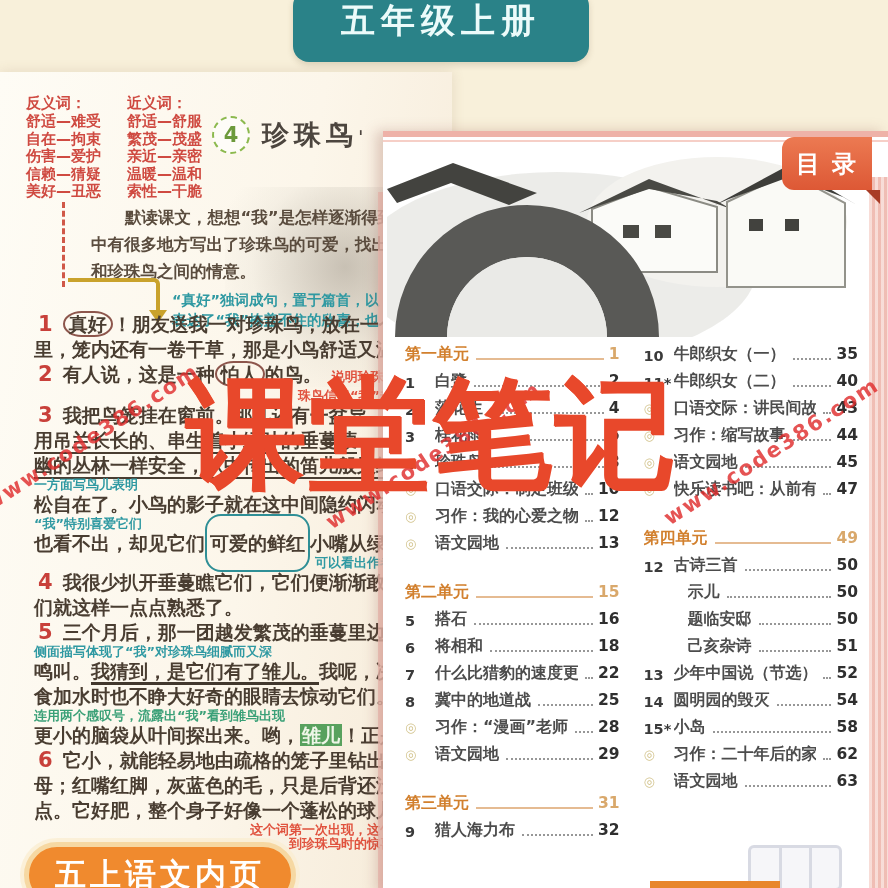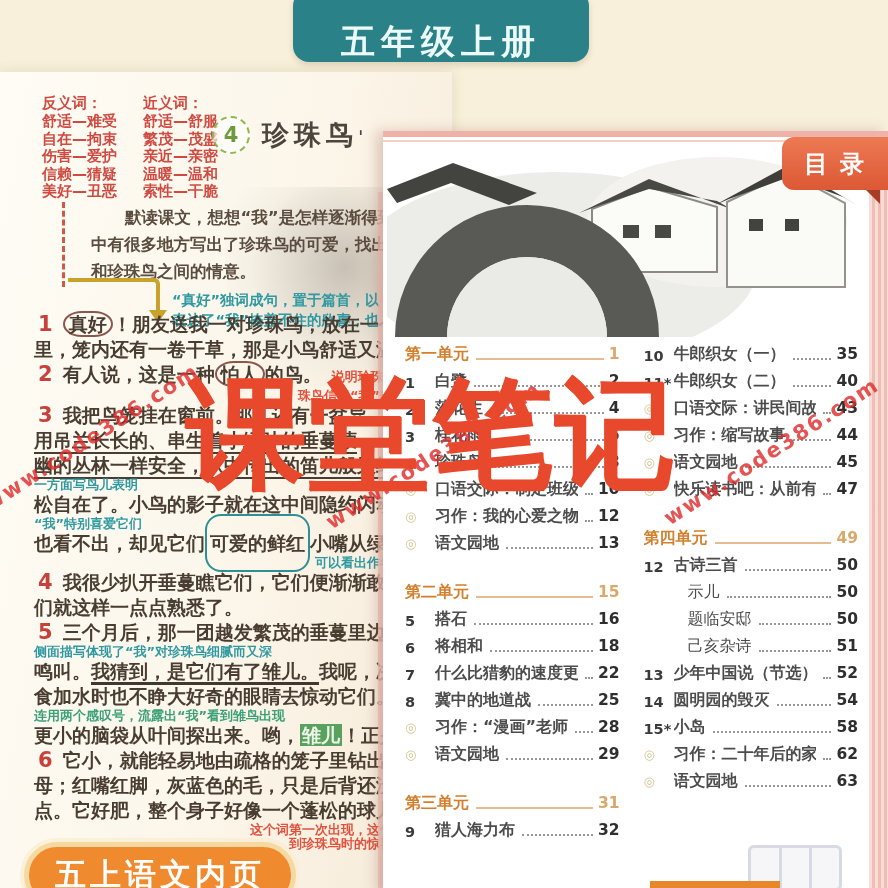--- a/index.html
+++ b/index.html
@@ -3,31 +3,31 @@
 <meta charset="utf-8">
 <style>
   html,body{margin:0;padding:0;}
   body{font-family:"DejaVu Sans",sans-serif;background:#e8e2d2;}
   .stage{position:relative;width:888px;height:888px;overflow:hidden;background:#f8f0da;}
 
   
   .banner{position:absolute;left:293px;top:-10px;width:296px;height:72px;background:#2a8288;
     border-radius:16px;display:flex;align-items:flex-end;justify-content:center;z-index:4;
     box-shadow:0 3px 6px rgba(90,70,40,.18);}
-  .banner span{color:#ecfbfa;font-size:34px;font-weight:800;letter-spacing:6px;line-height:1;margin-bottom:4px;}
+  .banner span{color:#ecfbfa;font-size:34px;font-weight:800;letter-spacing:6px;line-height:1;margin-bottom:25px;}
 
   
   .left-page{position:absolute;left:0;top:72px;width:452px;height:816px;z-index:1;
     background:linear-gradient(100deg,#fefcf5 0%,#fcf6ea 55%,#f5e9d6 100%);
     box-shadow:0 0 12px rgba(120,90,60,.15);}
   .left-page::after{content:"";position:absolute;right:60px;top:120px;bottom:0;width:14px;background:#f2c5bc;opacity:.8;}
   .lesson-photo{position:absolute;left:225px;top:115px;width:200px;height:200px;
     background:radial-gradient(ellipse at 60% 40%, rgba(150,142,130,.5), rgba(215,210,198,.2) 55%, transparent 78%);}
 
-  .wordlists{position:absolute;left:26px;top:22px;display:flex;gap:26px;color:#cf4a41;margin-left:16px;}
+  .wordlists{position:absolute;left:26px;top:22px;display:flex;gap:26px;color:#cf4a41;}
   .wl-title{font-size:15px;font-weight:800;line-height:19px;}
   .wl-item{font-size:15px;font-weight:700;line-height:17.5px;white-space:nowrap;}
 
   .lesson-head{position:absolute;left:212px;top:44px;display:flex;align-items:center;gap:12px;}
   .lesson-num{width:34px;height:34px;border:2px dashed #8cb94e;border-radius:50%;display:flex;
     align-items:center;justify-content:center;color:#6d9a3c;font-size:21px;font-weight:800;background:rgba(255,255,255,.6);}
   .lesson-title{font-size:27px;font-weight:800;color:#4c453e;letter-spacing:5px;}
   .lesson-title::after{content:"ˈ";color:#4c453e;font-size:18px;}
 
   .intro{position:absolute;left:62px;top:130px;border-left:3px dashed #d05848;padding:2px 0 2px 26px;}
@@ -58,41 +58,41 @@
   .stub-underline{position:absolute;left:36px;top:812px;width:130px;border-bottom:2px solid #5c5248;z-index:1;}
 
   
   .right-page{position:absolute;left:383px;top:131px;width:505px;height:757px;background:#ffffff;z-index:2;
     border-top:6px solid #eeb2a8;box-shadow:-7px 0 12px rgba(150,90,80,.28);}
   .right-page::before{content:"";position:absolute;left:0;right:0;top:3px;height:2px;background:#f6cfc7;}
   .edge-stripes{position:absolute;right:0;top:40px;bottom:0;width:19px;
     background:repeating-linear-gradient(90deg,#f7d9d3 0 3px,#eeb6ac 3px 6px);opacity:.9;}
   .painting{position:absolute;left:4px;top:10px;width:480px;height:190px;opacity:.92;}
 
-  .toc-tab{position:absolute;left:782px;top:137px;width:106px;height:53px;z-index:3;
+  .toc-tab{position:absolute;left:782px;top:137px;width:90px;height:53px;z-index:3;
     background:linear-gradient(180deg,#ec7a52,#dd5835);border-radius:12px 0 0 12px;
     display:flex;align-items:center;justify-content:center;}
   .toc-tab span{color:#fff;font-size:24px;font-weight:800;letter-spacing:12px;padding-left:10px;}
   .toc-fold{position:absolute;left:866px;top:190px;z-index:3;width:0;height:0;
     border-left:14px solid transparent;border-top:14px solid #a83c26;}
 
   .toc-cols{position:absolute;left:22px;right:30px;top:200px;display:flex;gap:24px;}
   .toc-col{flex:1;min-width:0;}
   .trow{display:flex;align-items:flex-end;height:27px;color:#4c4c4c;}
   .trow.gap{height:22px;}
   .trow .num{width:30px;flex:none;font-size:14.5px;font-weight:800;color:#3a3a3a;}
   .trow .bul{width:30px;flex:none;font-size:13px;color:#d3c48e;line-height:1.4;}
   .trow .ttl{font-size:16px;font-weight:700;white-space:nowrap;overflow:hidden;line-height:1.25;}
   .trow .lead{flex:1;min-width:8px;border-bottom:2px dotted #979797;margin:0 5px 4px 7px;}
   .trow .pg{flex:none;font-size:15.5px;font-weight:800;color:#2f2f2f;line-height:1.3;}
   .trow.unit .ttl{color:#d2802e;}
   .trow.unit .pg{color:#d9a86b;}
   .trow.unit .lead{border-bottom:2px solid #e5bb92;}
   .trow.sub{padding-left:44px;}
-  .trow.sub .ttl{font-weight:400;}
+  .trow.sub .ttl{font-weight:700;}
 
   
   .wm{position:absolute;z-index:5;color:rgba(223,45,45,.82);font-size:21px;font-weight:800;
     letter-spacing:2px;white-space:nowrap;transform:rotate(-33deg);transform-origin:0 50%;}
   .wm1{left:-14px;top:494px;}
   .wm2{left:328px;top:512px;}
   .wm3{left:666px;top:508px;}
   .big-overlay{position:absolute;left:186px;top:372px;z-index:6;font-size:120px;line-height:1.04;
     font-weight:900;color:#e8482b;letter-spacing:3px;text-shadow:1px 1px 0 #e8482b;}
   .badge{position:absolute;left:24px;top:842px;z-index:7;background:#f08a2e;

